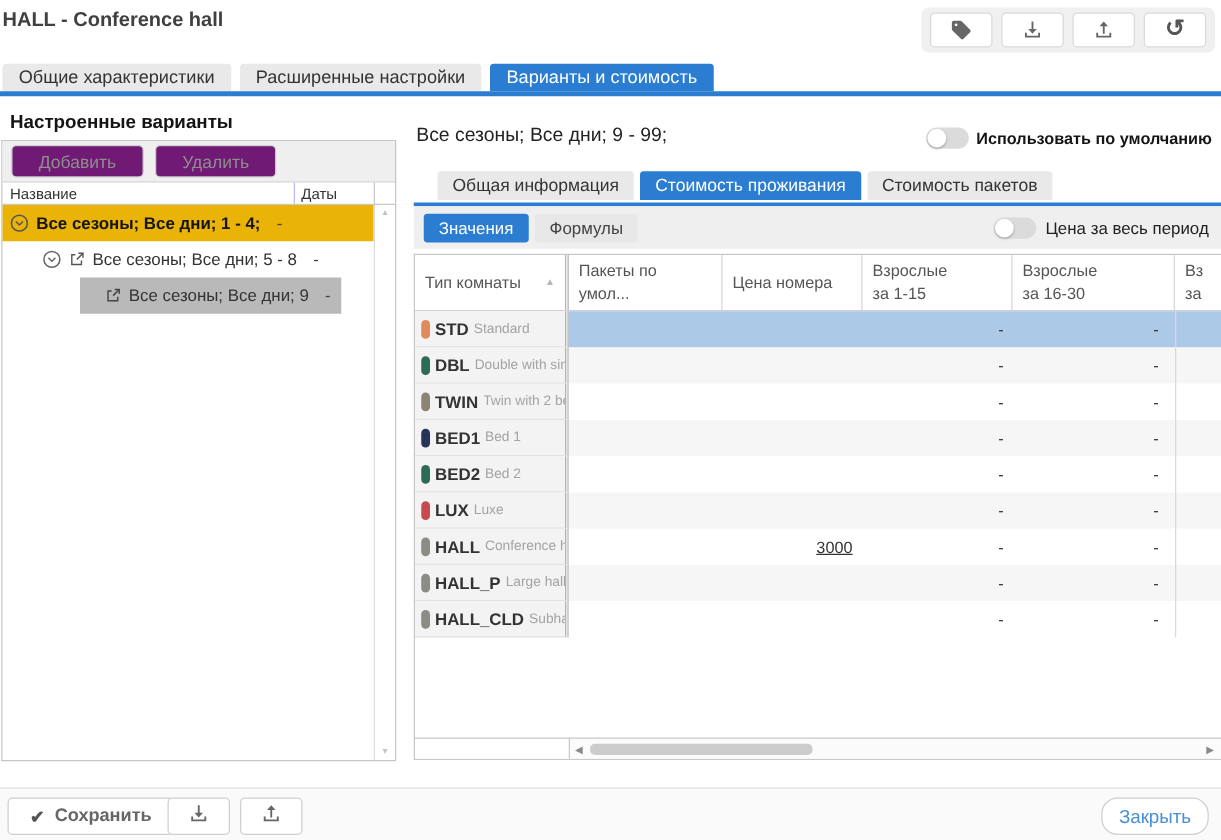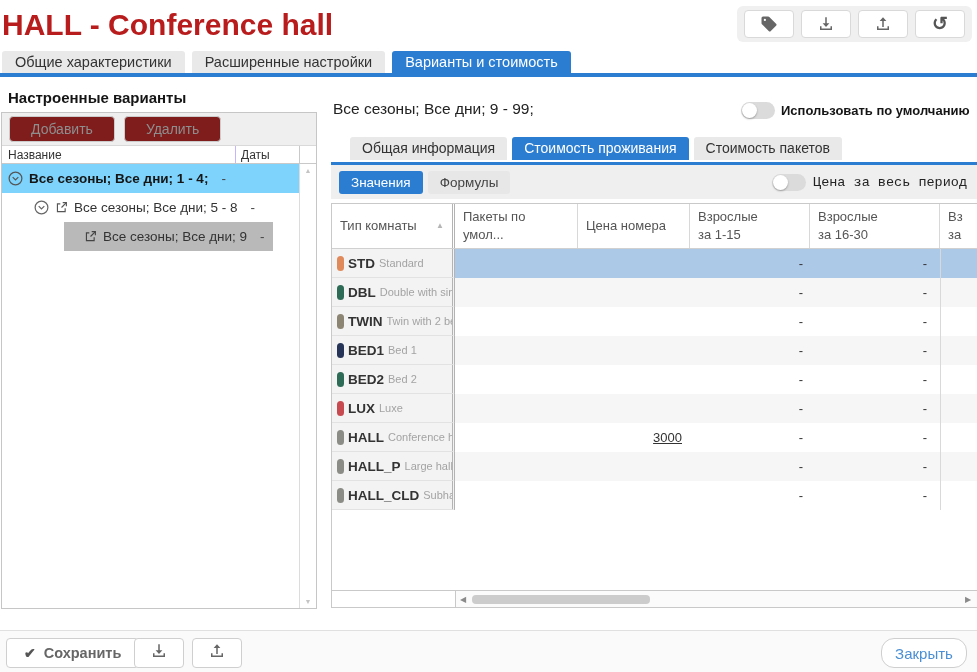--- a/index.html
+++ b/index.html
@@ -1,49 +1,49 @@
 <!DOCTYPE html>
 <html><head>
 <meta charset="utf-8">
 <style>
   * { margin:0; padding:0; box-sizing:border-box; }
   html,body { width:977px; height:672px; }
   body { font-family:"Liberation Sans", sans-serif; background:#fff; color:#222; overflow:hidden; }
   .window { position:relative; width:977px; height:672px; background:#fff; }
 
   
-  .page-title { position:absolute; left:2px; top:8px; font-size:30px; font-weight:700; color:#b91c1c; white-space:nowrap; }
+  .page-title { position:absolute; left:2px; top:8px; font-size:16px; font-weight:700; color:#404040; white-space:nowrap; }
   .top-actions { position:absolute; top:6px; right:5px; height:36px; background:#f0f0f0; border-radius:6px;
                  display:flex; align-items:center; gap:7px; padding:0 7px; }
   .icon-btn { width:50px; height:28px; background:#fff; border:1px solid #d9d9d9; border-radius:4px;
               display:flex; align-items:center; justify-content:center; cursor:pointer; }
   .icon-btn svg { display:block; }
   .glyph-history { font-size:19px; font-weight:700; color:#555; line-height:1; margin-top:-2px; }
 
   .main-tabs { position:absolute; left:2px; top:51px; display:flex; gap:7px; }
   .tab { height:22px; padding:3px 13px; font-size:14.5px; background:#e9e9e9; color:#333;
          border-radius:3px 3px 0 0; white-space:nowrap; cursor:pointer; }
   .tab.active { background:#2b7dd1; color:#fff; }
   .main-underline { position:absolute; left:0; top:73px; width:977px; height:4px; background:#2b7dd1; }
 
   
   .lp-title { position:absolute; left:8px; top:89px; font-size:15px; font-weight:700; color:#151515; }
   .left-panel { position:absolute; left:1px; top:112px; width:316px; height:497px; border:1px solid #c6c6c6; background:#fff; }
   .lp-toolbar { height:33px; background:#efefef; border-bottom:1px solid #d9d9d9; display:flex; align-items:center; gap:9px; padding:0 7px; }
-  .lp-btn { background:#7f1d1d; border:1px solid #ccc; border-radius:4px; color:#8e8e8e; font-size:14px; padding:4px 21px; cursor:pointer; }
+  .lp-btn { background:#701a75; border:1px solid #ccc; border-radius:4px; color:#8e8e8e; font-size:14px; padding:4px 21px; cursor:pointer; }
   .lp-head { display:flex; height:18px; font-size:12px; color:#333; border-bottom:1px solid #c9c9c9; align-items:center; }
   .lp-head .c-name { flex:1; padding-left:6px; }
   .lp-head .c-dates { width:64px; border-left:1px solid #c4b5fd; padding-left:5px; align-self:stretch; display:flex; align-items:center; }
   .lp-head .c-scroll { width:17px; border-left:1px solid #c9c9c9; align-self:stretch; }
   .lp-body { position:relative; height:444px; }
   .lp-scrollcol { position:absolute; right:0; top:0; bottom:0; width:17px; border-left:1px solid #dcdcdc; background:#fff;
                   display:flex; flex-direction:column; justify-content:space-between; align-items:center; padding:3px 0; }
   .tiny-arrow { font-size:7px; color:#c4c4c4; line-height:1; cursor:pointer; }
   .tree-row { height:29px; display:flex; align-items:center; margin-right:17px; font-size:13.5px; color:#333; cursor:pointer; }
-  .tree-row.sel-blue { background:#7dd3fc; font-weight:700; color:#151515; }
+  .tree-row.sel-blue { background:#eab308; font-weight:700; color:#151515; }
   .tree-row .ico { display:flex; align-items:center; margin-right:6px; }
   .row1-pad { padding-left:6px; }
   .row2-pad { padding-left:32px; }
   .grey-hl { background:#b9b9b9; height:29px; display:flex; align-items:center; margin-left:62px; padding:0 8px 0 20px; }
   .dates-dash { margin-left:13px; color:#444; font-weight:400; }
 
   
   .rp-title { position:absolute; left:333px; top:100px; font-size:15.5px; color:#222; white-space:nowrap; }
   .toggle { width:34px; height:17px; border-radius:9px; background:#dbdbdb; position:relative; cursor:pointer; flex:none; }
   .toggle::after { content:""; position:absolute; left:1px; top:1px; width:15px; height:15px; border-radius:50%;
@@ -55,21 +55,21 @@
   .itab { height:23px; padding:3px 12px; font-size:14px; background:#e9e9e9; color:#333; border-radius:3px 3px 0 0; white-space:nowrap; cursor:pointer; }
   .itab.active { background:#2b7dd1; color:#fff; }
   .inner-underline { position:absolute; left:331px; top:162px; right:0; height:3px; background:#2b7dd1; }
 
   .view-strip { position:absolute; left:331px; top:165px; right:0; height:34px; background:#efefef;
                 display:flex; align-items:center; gap:5px; padding:0 8px; }
   .seg-btn { font-size:13.5px; padding:4px 12px; border-radius:3px; cursor:pointer; }
   .seg-btn.active { background:#2b7dd1; color:#fff; }
   .seg-btn.idle { background:#e7e7e7; color:#444; }
   .strip-right { margin-left:auto; display:flex; align-items:center; gap:7px; padding-right:2px; }
-  .period-label { font-size:13.5px; color:#222; white-space:nowrap;font-family:Liberation Mono, monospace; }
+  .period-label { font-size:13.5px; color:#222; white-space:nowrap; }
 
   
   .grid { position:absolute; left:331px; top:203px; width:646px; height:405px;
           border:1px solid #c9c9c9; border-right:none; background:#fff; overflow:hidden; }
   .g-head { display:flex; height:45px; border-bottom:1px solid #d0d0d0; font-size:13px; color:#555; }
   .g-head .hc { display:flex; align-items:center; padding:0 8px; border-right:1px solid #d8d8d8; white-space:pre-line; line-height:1.35; overflow:hidden; }
   .hc.c0 { width:123px; border-right:3px double #b3b3b3; justify-content:space-between; cursor:pointer; }
   .hc.c1 { width:123px; } .hc.c2 { width:112px; } .hc.c3 { width:120px; } .hc.c4 { width:130px; } .hc.c5 { flex:1; border-right:none; }
   .sort-asc { font-size:8px; color:#b5b5b5; margin-left:4px; }
   .g-row { display:flex; height:29px; cursor:pointer; }

